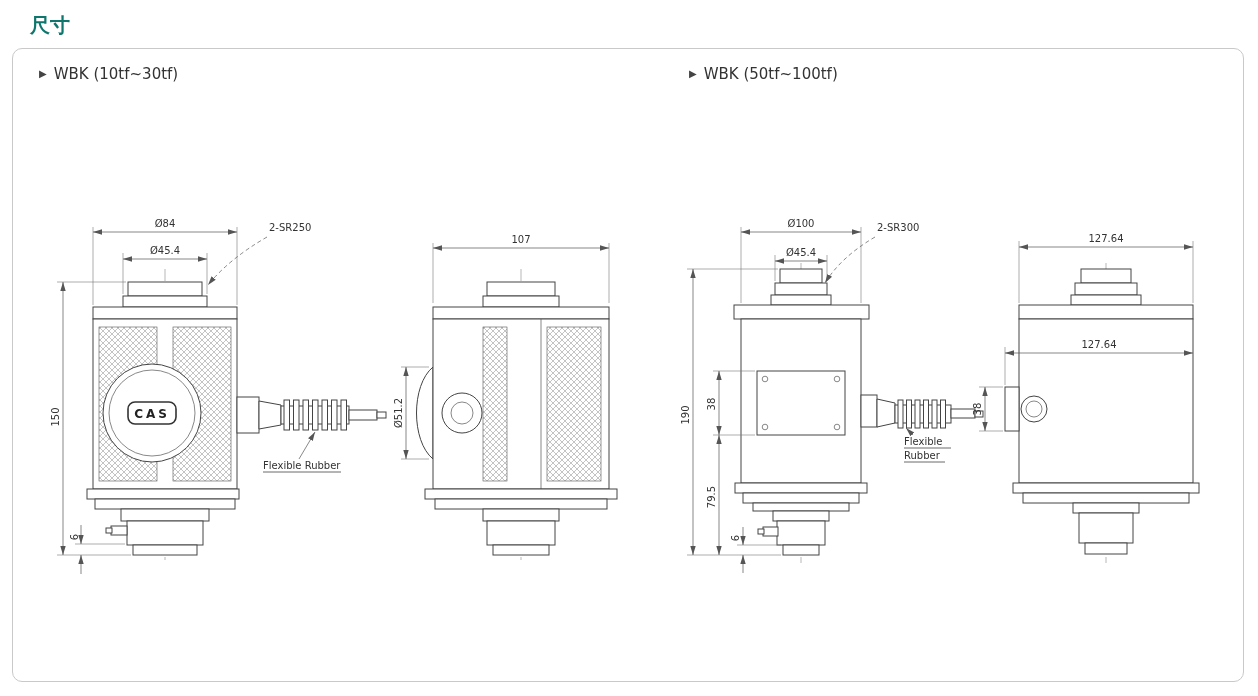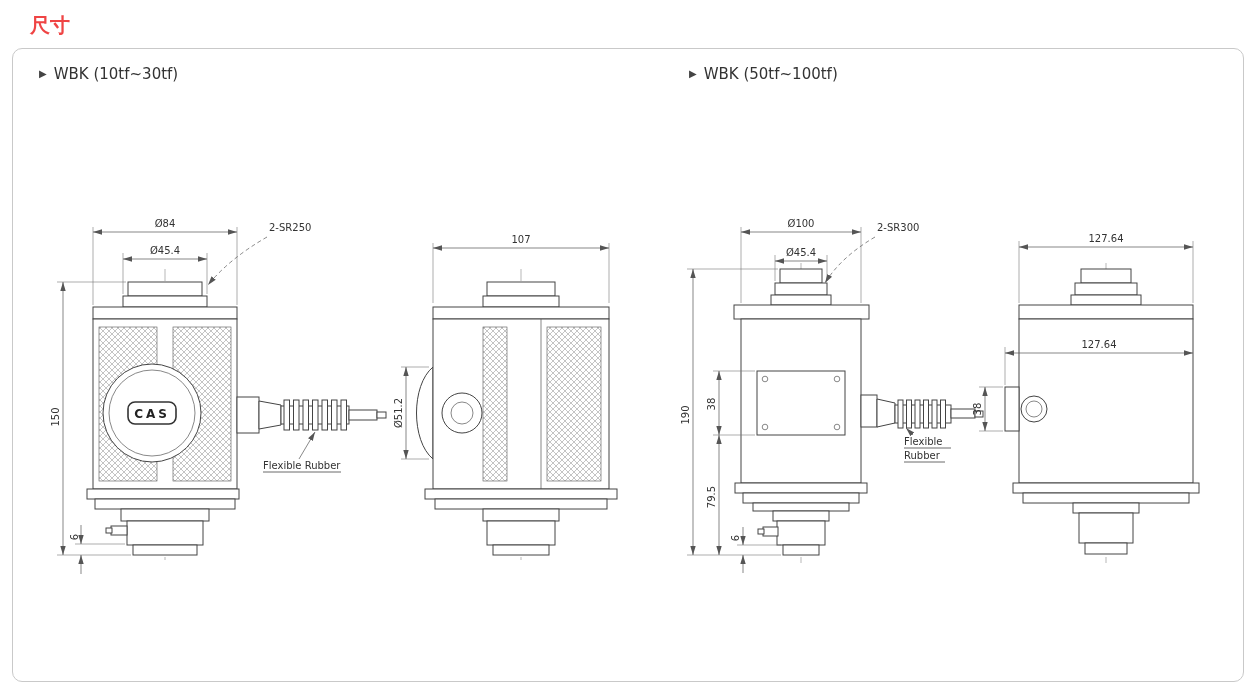--- a/index.html
+++ b/index.html
@@ -1,17 +1,17 @@
 <!DOCTYPE html>
 <html><head>
 <meta charset="utf-8">
 <style>
   html,body{margin:0;padding:0;background:#fff;font-family:"DejaVu Sans","Liberation Sans",sans-serif;}
   .page{position:relative;width:1258px;height:696px;background:#fff;overflow:hidden;}
-  .page-title{position:absolute;left:30px;top:12px;font-size:20px;font-weight:bold;color:#ef4444;}
+  .page-title{position:absolute;left:30px;top:12px;font-size:20px;font-weight:bold;color:#0f766e;}
   .panel{position:absolute;left:12px;top:48px;width:1232px;height:634px;border:1px solid #c9c9c9;border-radius:10px;background:#fff;box-sizing:border-box;}
   .section-header{position:absolute;font-size:15px;color:#333;display:flex;align-items:center;gap:7px;}
   .section-header .marker{font-size:10px;color:#444;line-height:1;}
   .hdr-left{left:26px;top:16px;}
   .hdr-right{left:676px;top:16px;}
   .drawing{position:absolute;}
   .dw-left{left:28px;top:147px;}
   .dw-right{left:638px;top:147px;}
   svg text{font-family:"DejaVu Sans","Liberation Sans",sans-serif;font-size:10px;fill:#333;}
   svg .logo-text{font-size:12px;font-weight:bold;letter-spacing:3px;fill:#222;}

